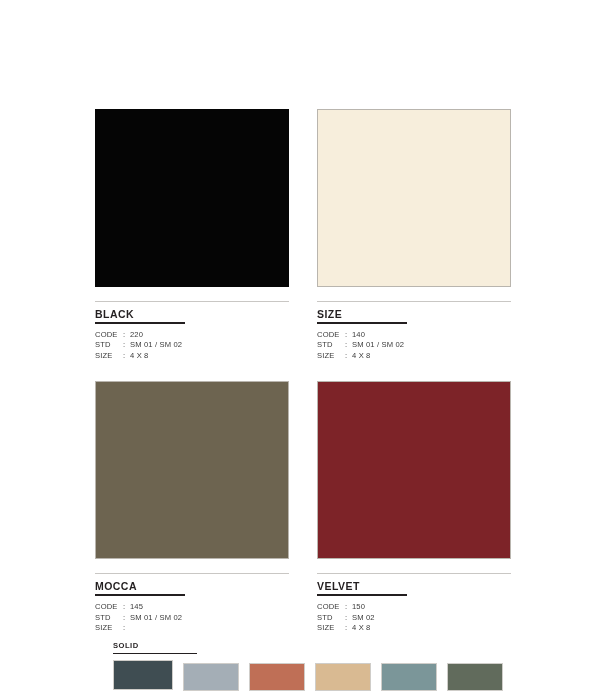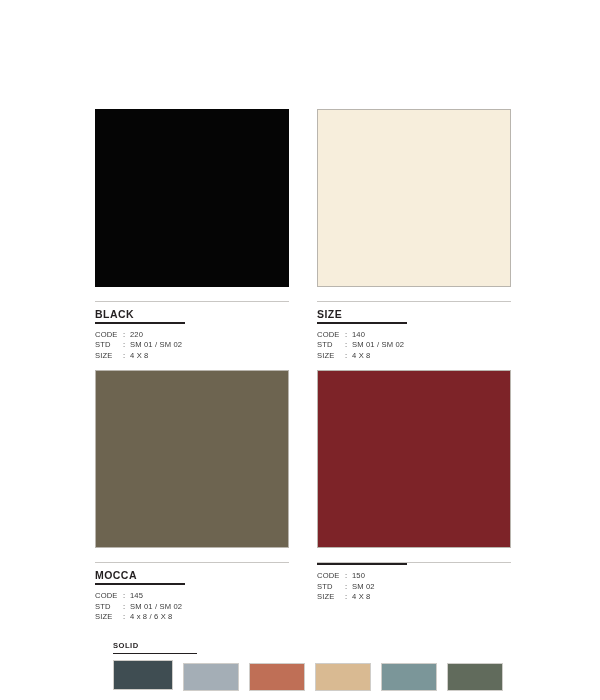--- a/index.html
+++ b/index.html
@@ -29,21 +29,21 @@
     width: 416px;
     display: flex;
     flex-wrap: wrap;
     justify-content: space-between;
     gap: 0 28px;
   }
   .card {
     width: 194px;
   }
   .card.row2 {
-    margin-top: 9px;
+    margin-top: 20px;
   }
 
   .swatch-block {
     width: 194px;
     height: 178px;
     box-sizing: border-box;
   }
   .swatch-block.bordered {
     border: 1px solid #b9b5ae;
   }
@@ -199,28 +199,28 @@
           <span class="spec-val">145</span>
         </div>
         <div class="spec-row">
           <span class="spec-key">STD</span>
           <span class="spec-sep">:</span>
           <span class="spec-val">SM 01 / SM 02</span>
         </div>
         <div class="spec-row">
           <span class="spec-key">SIZE</span>
           <span class="spec-sep">:</span>
-          <span class="spec-val">4 x 8 / 6 X 8</span>
         </div>
       </div>
     </div>
 
     <div class="card row2">
       <div class="swatch-block bordered" style="background: rgb(125, 35, 40);"></div>
       <div class="card-rule-top"></div>
+      <div class="card-name">VELVET</div>
       <div class="card-name-rule"></div>
       <div class="spec-list">
         <div class="spec-row">
           <span class="spec-key">CODE</span>
           <span class="spec-sep">:</span>
           <span class="spec-val">150</span>
         </div>
         <div class="spec-row">
           <span class="spec-key">STD</span>
           <span class="spec-sep">:</span>

